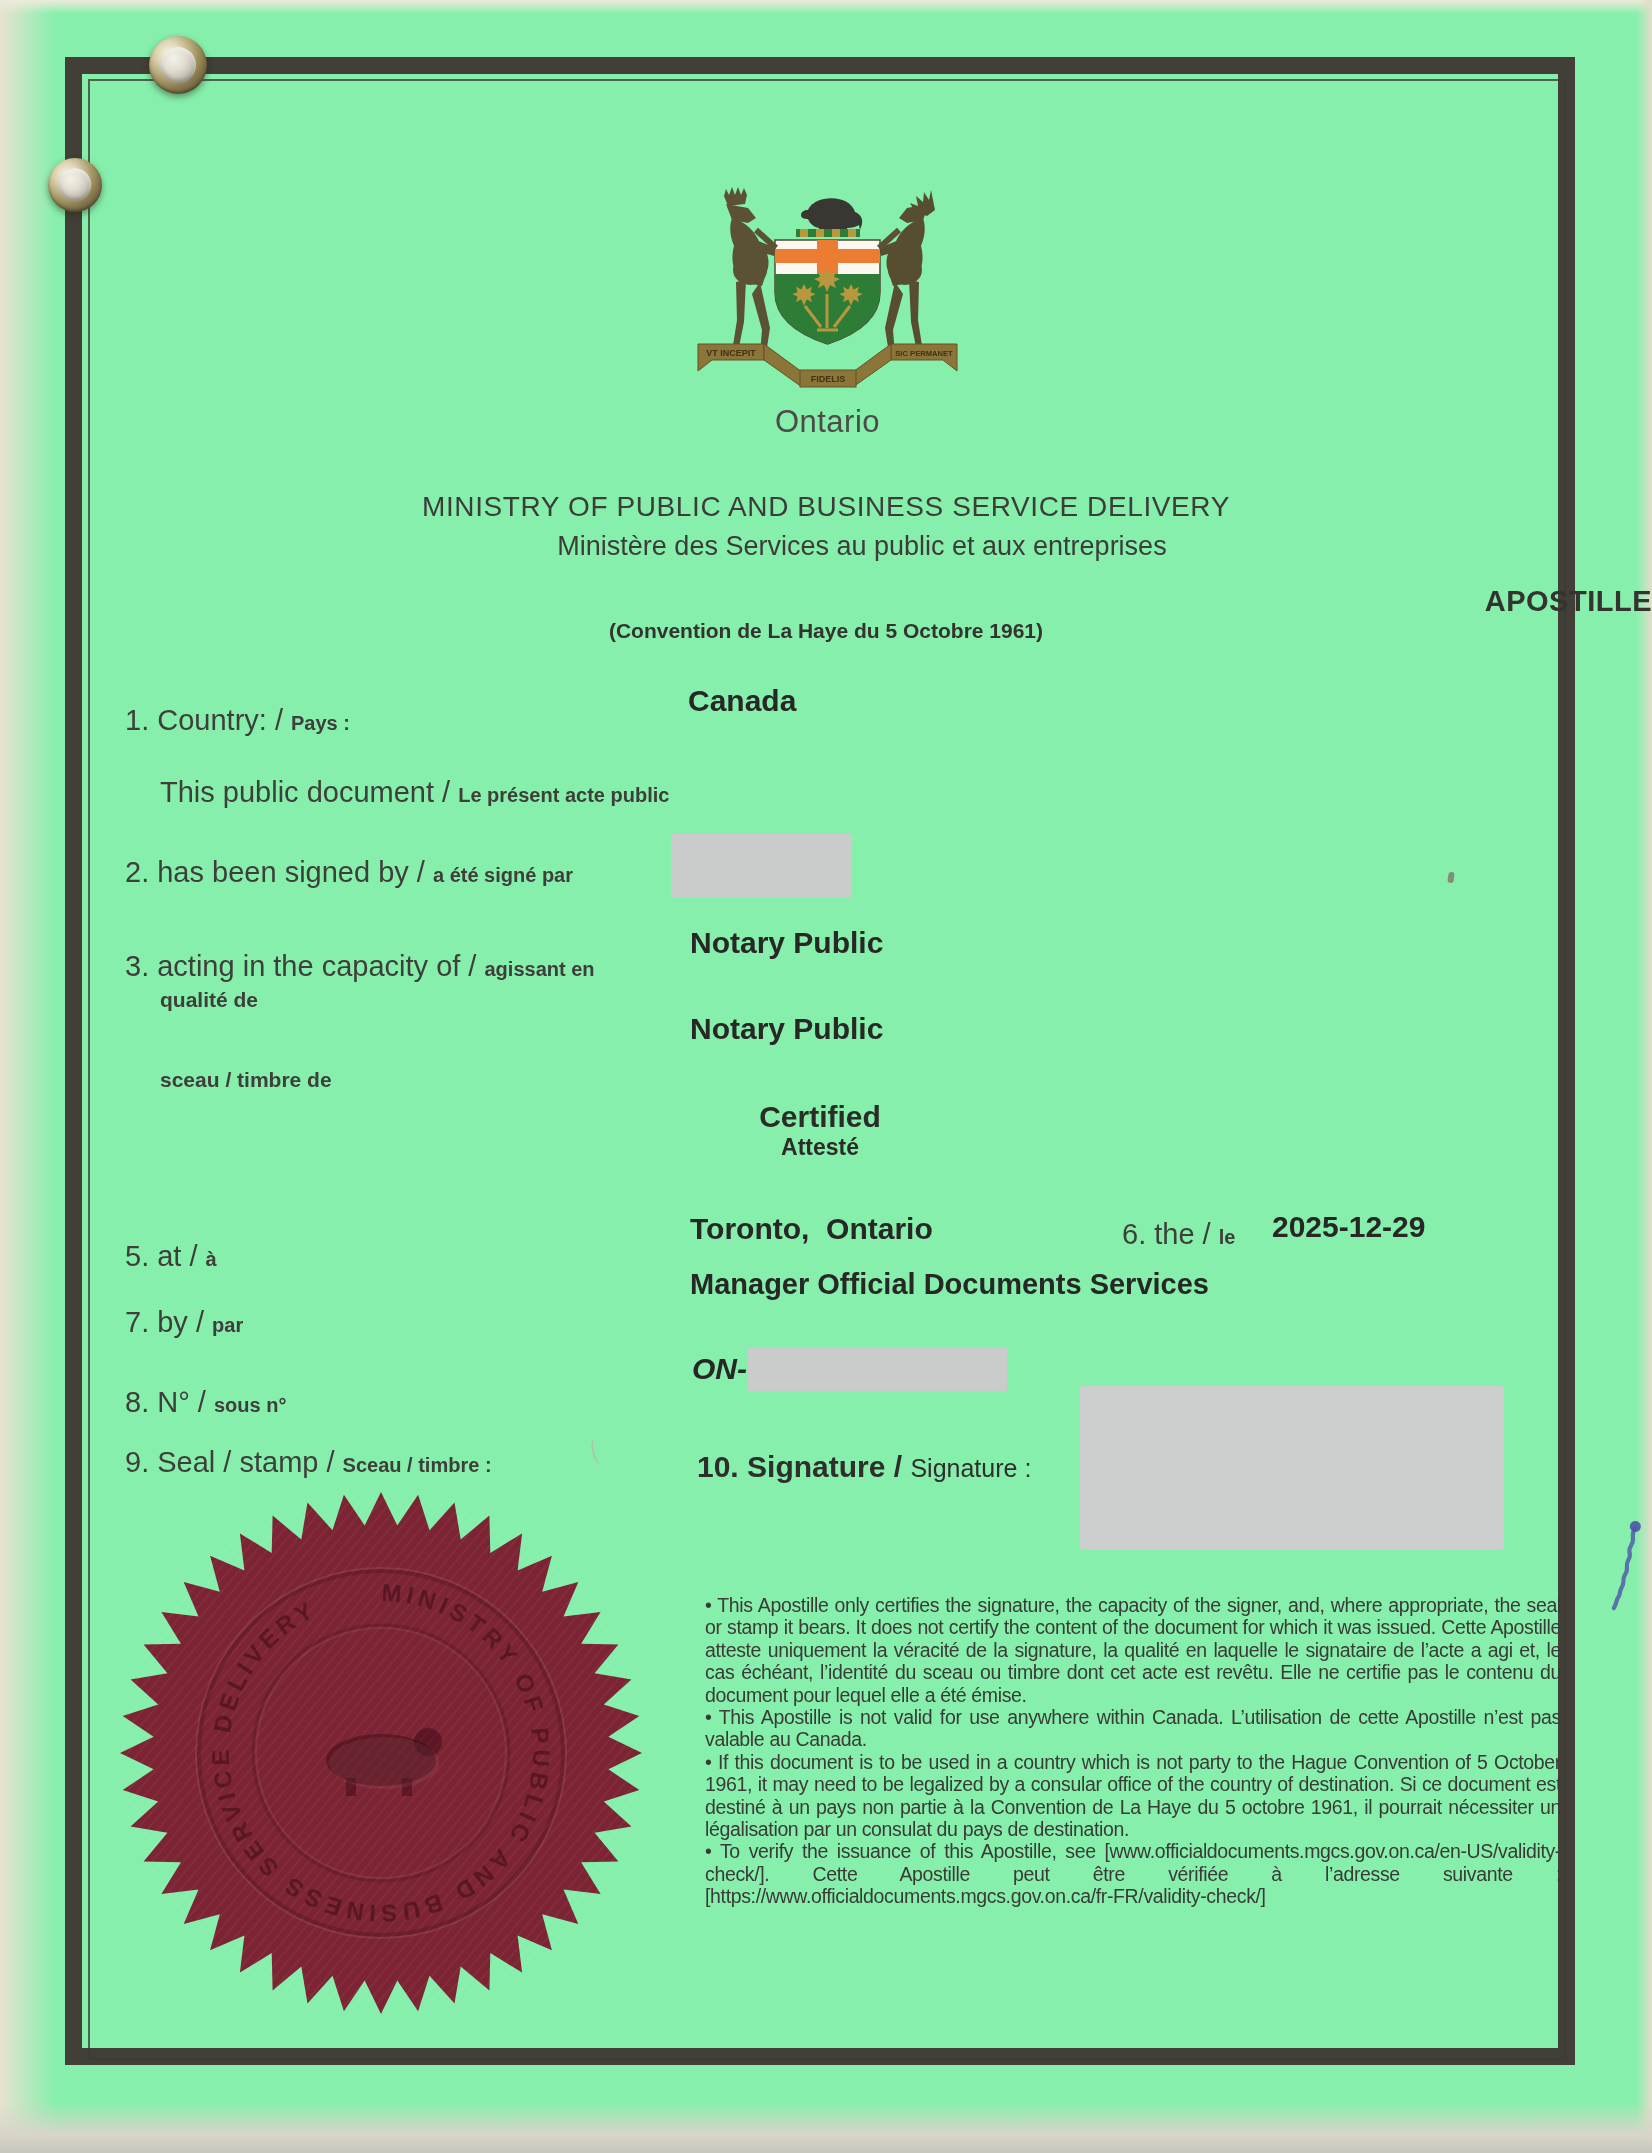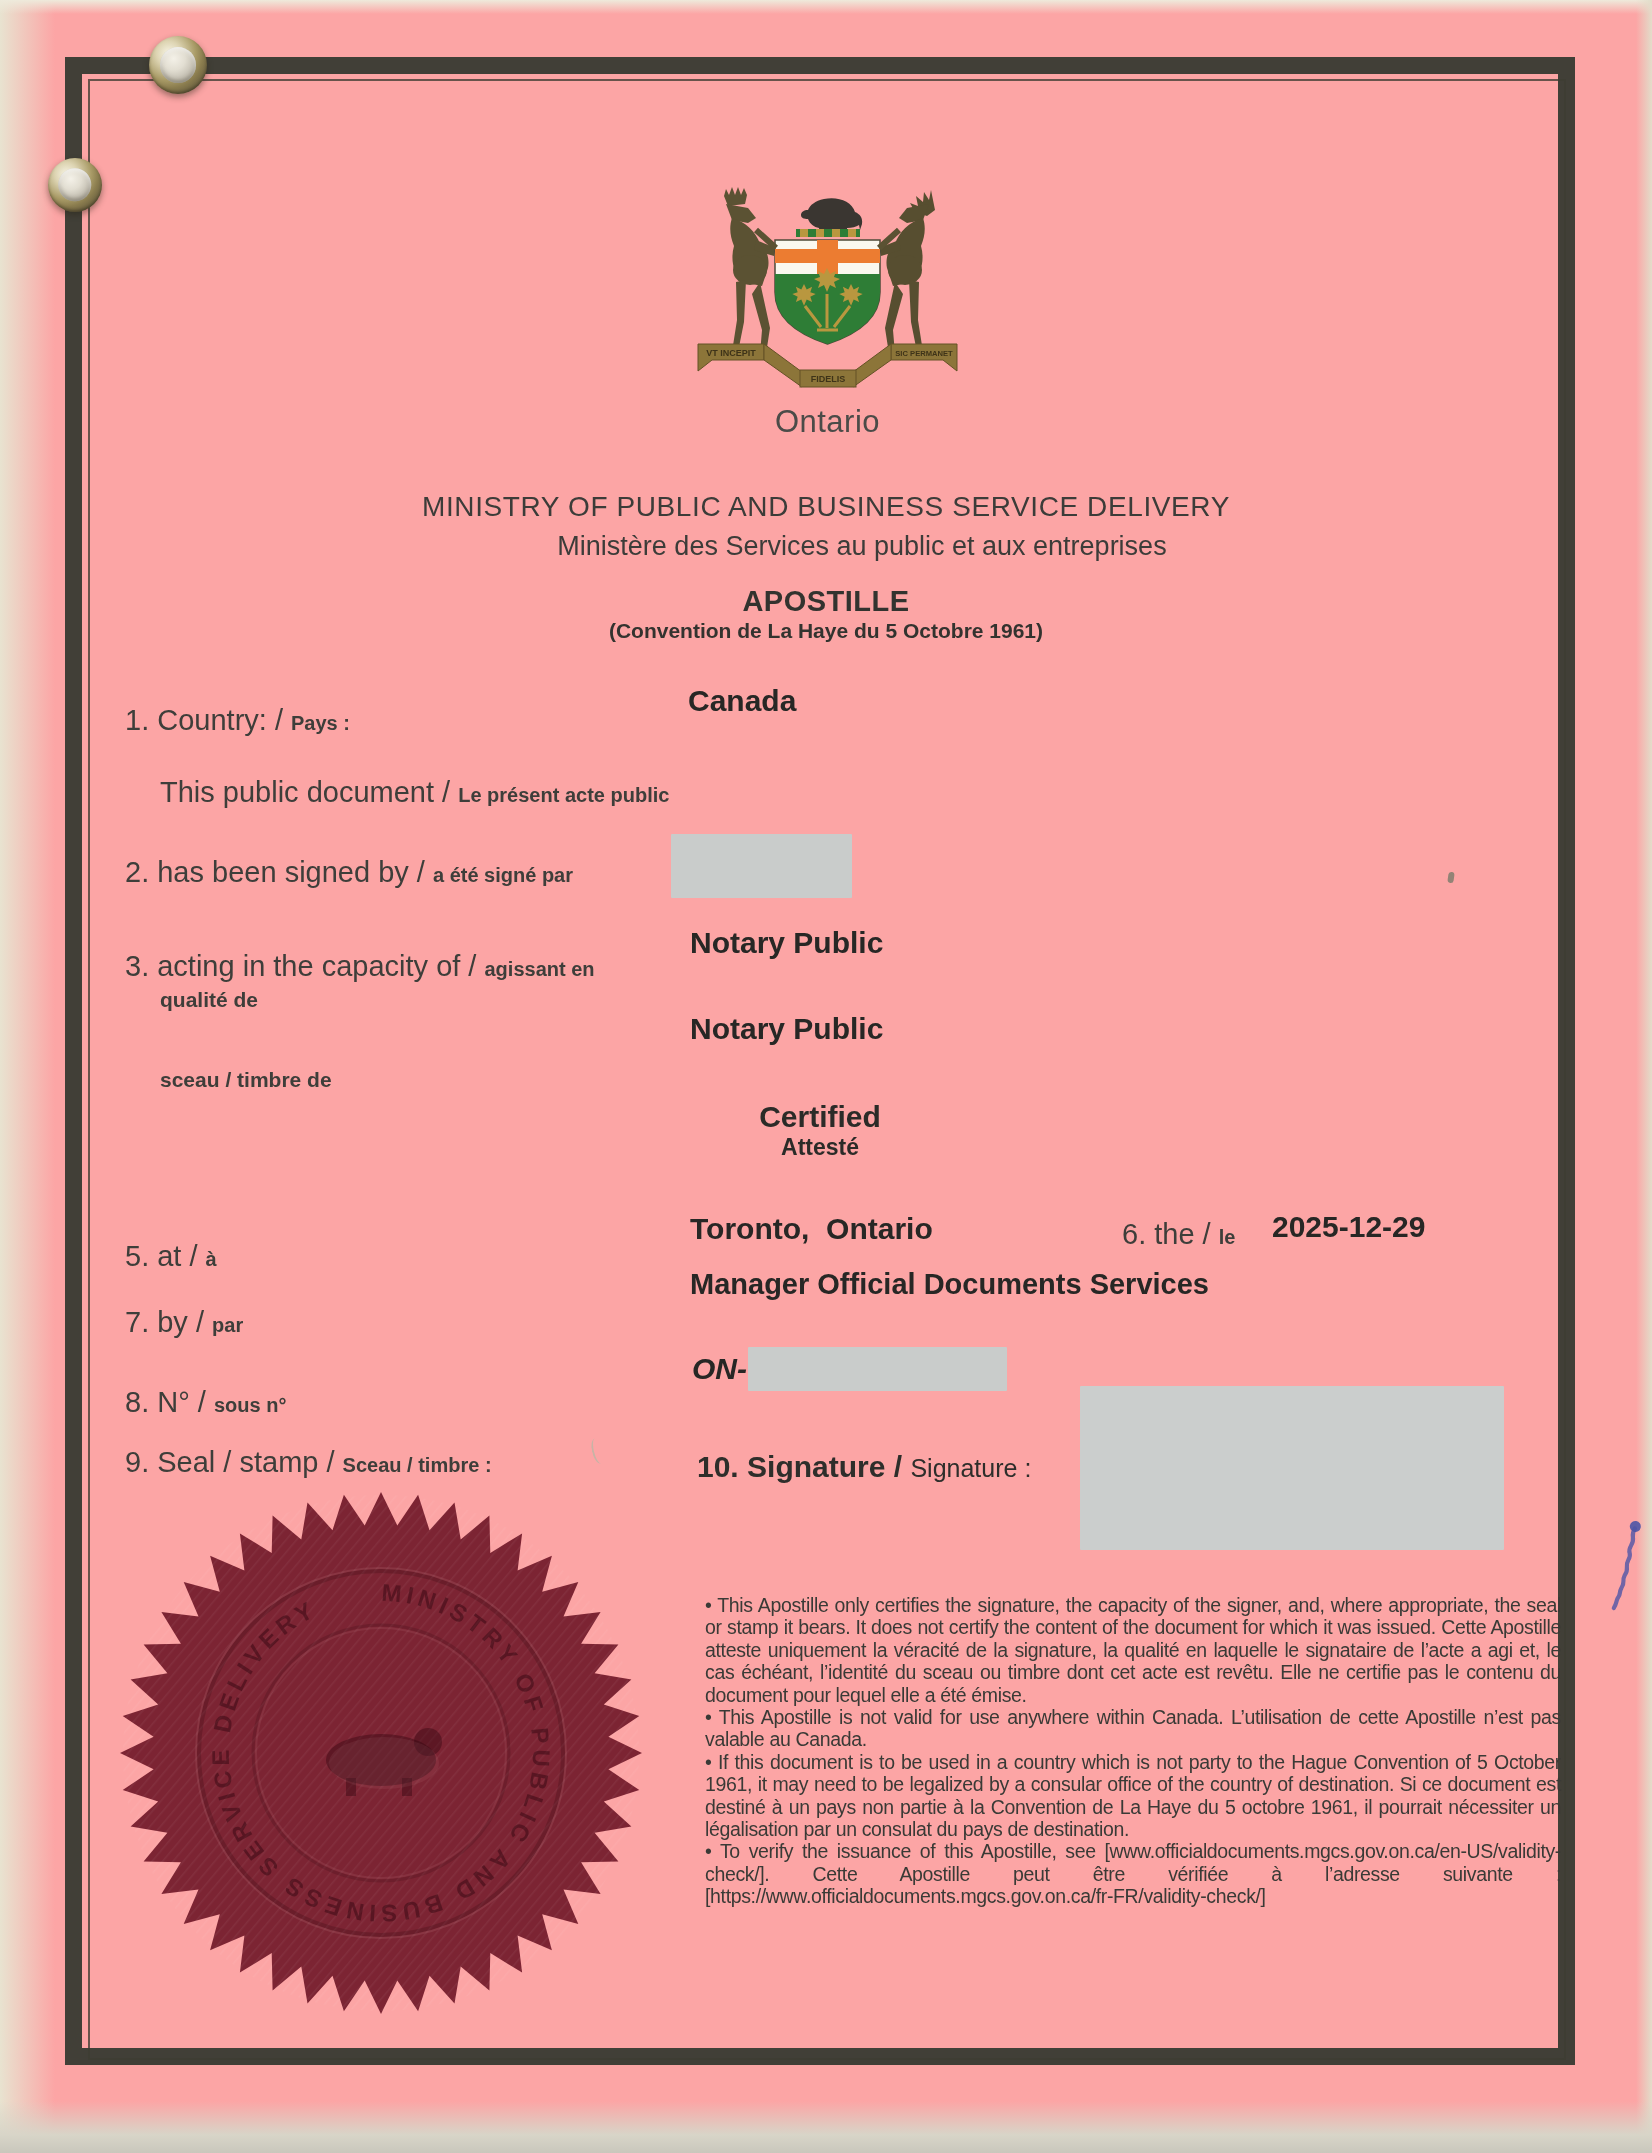--- a/index.html
+++ b/index.html
@@ -1,18 +1,18 @@
 <!DOCTYPE html>
 <html><head>
 <meta charset="utf-8">
 <style>
   html,body{margin:0;padding:0;background:#b0aca0;}
   .page{
     position:relative;width:1652px;height:2153px;overflow:hidden;
-    background:#fca5a5;
+    background:#86efac;
     font-family:"Liberation Sans", sans-serif;
     color:#3a3a37;
   }
   .abs{position:absolute;}
   
   .frame-band{
     left:65px;top:57px;width:1510px;height:2008px;
     border:17px solid #413f37;box-sizing:border-box;
   }
   .frame-thin{
@@ -30,21 +30,21 @@
     transform:translate(-50%,-50%);border-radius:50%;
     background:radial-gradient(circle at 38% 32%, #f4f1e8 0%, #e2ded2 35%, #bdb8ab 70%, #938e81 100%);
     box-shadow:inset 0 2px 4px rgba(255,255,255,.8), inset 0 -2px 4px rgba(70,64,48,.5);
   }
   .g-top{left:149px;top:36px;width:58px;height:58px;}
   .g-left{left:48px;top:158px;width:54px;height:54px;}
   
   .center-text{left:0;width:1652px;text-align:center;}
   .ministry-en{top:491px;font-size:28px;letter-spacing:.6px;color:#3c3c39;}
   .ministry-fr{top:531px;font-size:27px;color:#3c3c39;padding-left:36px;}
-  .apostille{top:585px;font-size:29px;font-weight:bold;letter-spacing:.5px;color:#33332f;}
+  .apostille{top:585px;font-size:29px;font-weight:bold;letter-spacing:.5px;color:#33332f;text-align:right;}
   .convention{top:619px;font-size:21px;font-weight:bold;color:#33332f;}
   .wordmark{left:690px;top:404px;width:275px;text-align:center;font-size:31px;color:#4b4b48;letter-spacing:.5px;}
   
   .lab{font-size:29px;color:#3e3e3a;white-space:nowrap;}
   .lab .fr{font-size:20px;font-weight:bold;vertical-align:baseline;}
   .frline{font-size:21px;font-weight:bold;color:#3e3e3a;white-space:nowrap;}
   .val{font-size:30px;font-weight:bold;color:#272725;white-space:nowrap;}
   .certified{left:540px;width:560px;text-align:center;font-weight:bold;color:#2b2b28;}
   .sig-lab{font-size:30px;font-weight:bold;color:#2e2e2b;white-space:nowrap;margin-top:12px;}
   .sig-lab .fr{font-size:25px;font-weight:normal;}

